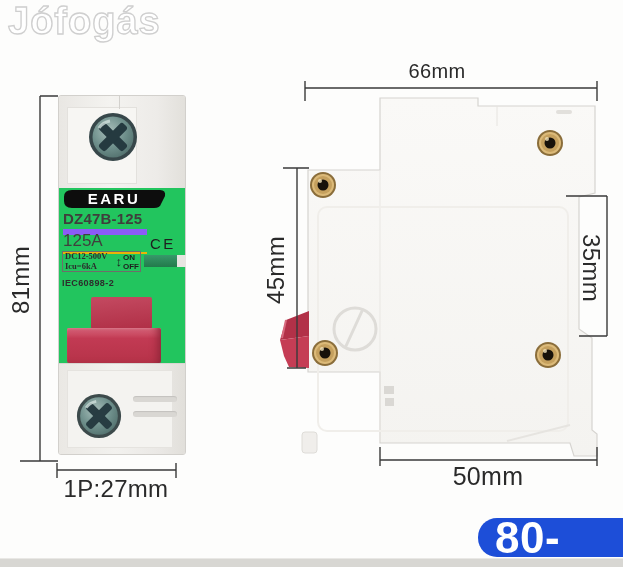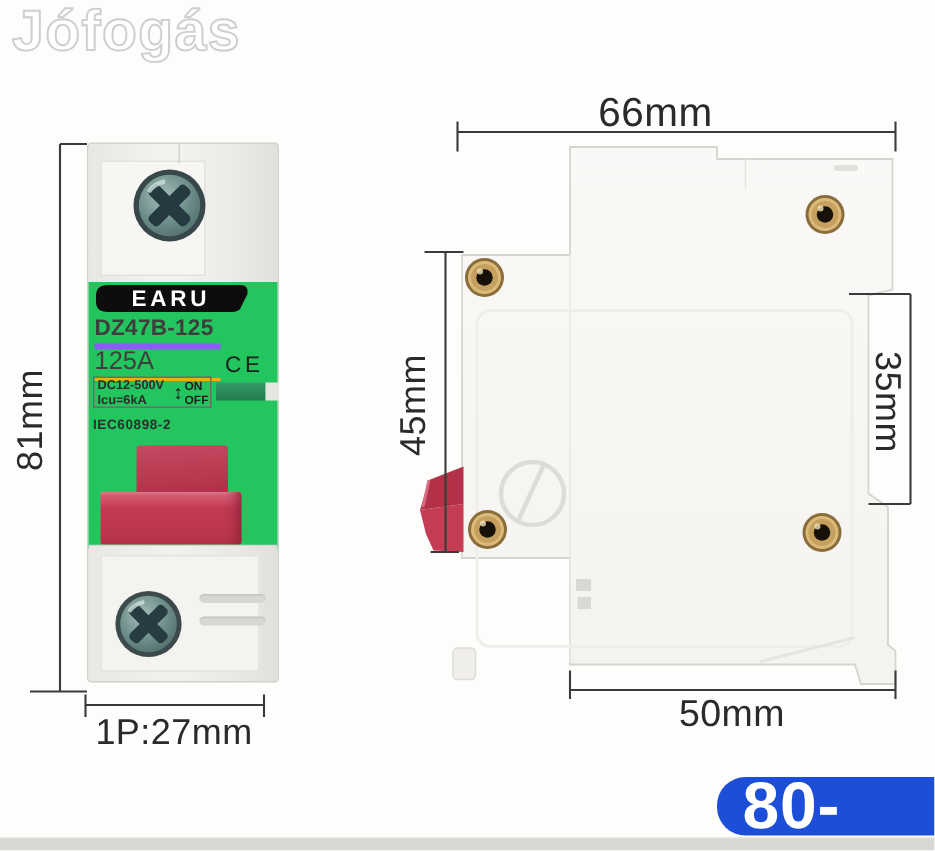--- a/index.html
+++ b/index.html
@@ -29,48 +29,48 @@
   .fv-bottom{position:absolute;left:0;right:0;bottom:0;height:90px;
     background:linear-gradient(90deg,#eae8e4,#f2f1ee 45%,#eae8e5 80%,#e1dfda);
     border-top:1px solid #d8d6d1;border-radius:0 0 2px 2px;}
   .fv-bottom-panel{position:absolute;left:8px;top:6px;width:104px;height:76px;
     background:#f4f3f0;border:1px solid #e5e3df;}
   .groove{position:absolute;width:44px;height:6px;background:#d9d7d3;border-radius:3px;
     box-shadow:inset 0 1px 1px rgba(0,0,0,.10);}
   
   #brand-logo-svg{position:absolute;left:3px;top:1px;}
   #model-number{position:absolute;left:4px;top:22px;width:84px;font-size:15px;font-weight:600;
-    color:#3f3e3c;letter-spacing:.2px;border-bottom:4px solid #8b5cf6;padding-bottom:2px;}
+    color:#3f3e3c;letter-spacing:.2px;border-bottom:6px solid #8b5cf6;padding-bottom:2px;}
   #current-rating{position:absolute;left:4px;top:43px;width:84px;font-size:17px;font-weight:400;
     color:#413f3d;border-bottom:2px solid #eab308;padding-bottom:1px;}
   #ce-mark{position:absolute;left:91px;top:47px;font-size:15px;font-weight:500;
     letter-spacing:2.5px;color:#1f1f1f;}
   #spec-box{position:absolute;left:3px;top:63px;width:79px;height:21px;box-sizing:border-box;
     border:1.5px solid #6f6d6a;display:flex;align-items:center;}
   .spec-col{font-size:8.5px;font-weight:bold;line-height:9.5px;color:#2c2c2c;padding-left:2px;
-    white-space:nowrap;flex:1;}
+    white-space:nowrap;flex:1;font-family:Liberation Serif, serif;}
   #onoff-arrow{font-size:13px;color:#1e1e1e;line-height:13px;margin-right:1px;}
   .onoff-col{font-size:8px;font-weight:bold;line-height:9px;color:#1e1e1e;padding-right:1px;}
   #status-indicator{position:absolute;left:85px;top:67px;width:33px;height:12px;
     background:linear-gradient(180deg,#37996a,#227a4b);}
   #status-indicator-ext{position:absolute;left:118px;top:67px;width:9px;height:12px;background:#e7e5e1;}
   #standard-label{position:absolute;left:3px;top:90px;font-size:9px;font-weight:bold;
     letter-spacing:.4px;color:#2d2d2c;}
   
   #toggle-upper{position:absolute;left:32px;top:109px;width:61px;height:32px;border-radius:2px;
     background:linear-gradient(175deg,#c44a61,#b02f46);}
   #toggle-lower{position:absolute;left:8px;top:140px;width:94px;height:35px;border-radius:2px;
     background:linear-gradient(180deg,#d9677c 0%,#c23a53 30%,#b63349 100%);
     box-shadow:inset -7px 0 8px -4px #8e2538, inset 0 2px 2px -1px #e58a9a;}
   
   #overlay{position:absolute;left:0;top:0;z-index:5;pointer-events:none;}
   
   .dim-label{position:absolute;z-index:6;color:#2a2a2a;text-align:center;
     font-size:24px;letter-spacing:.3px;}
-  #dim-66{left:387px;top:60px;width:100px;font-size:27px;}
+  #dim-66{left:387px;top:60px;width:100px;font-size:20px;}
   #dim-50{left:438px;top:462px;width:100px;font-size:25px;text-align:center;}
   #dim-1p27{left:46px;top:475px;width:140px;font-size:24px;text-align:center;}
   #dim-81{left:-29px;top:266px;width:100px;transform:rotate(-90deg);}
   #dim-45{left:226px;top:256px;width:100px;transform:rotate(-90deg);}
   #dim-35{left:541px;top:254px;width:100px;transform:rotate(90deg);}
   
   #size-badge{position:absolute;left:478px;top:518px;width:145px;height:39px;z-index:7;
     background:#1d4ed8;border-radius:19px 0 0 19px;color:#fff;font-size:44px;font-weight:bold;
     line-height:39px;padding-left:17px;letter-spacing:.5px;box-sizing:border-box;}
   #badge-sliver{position:absolute;right:0;top:492px;width:10px;height:16px;z-index:7;

